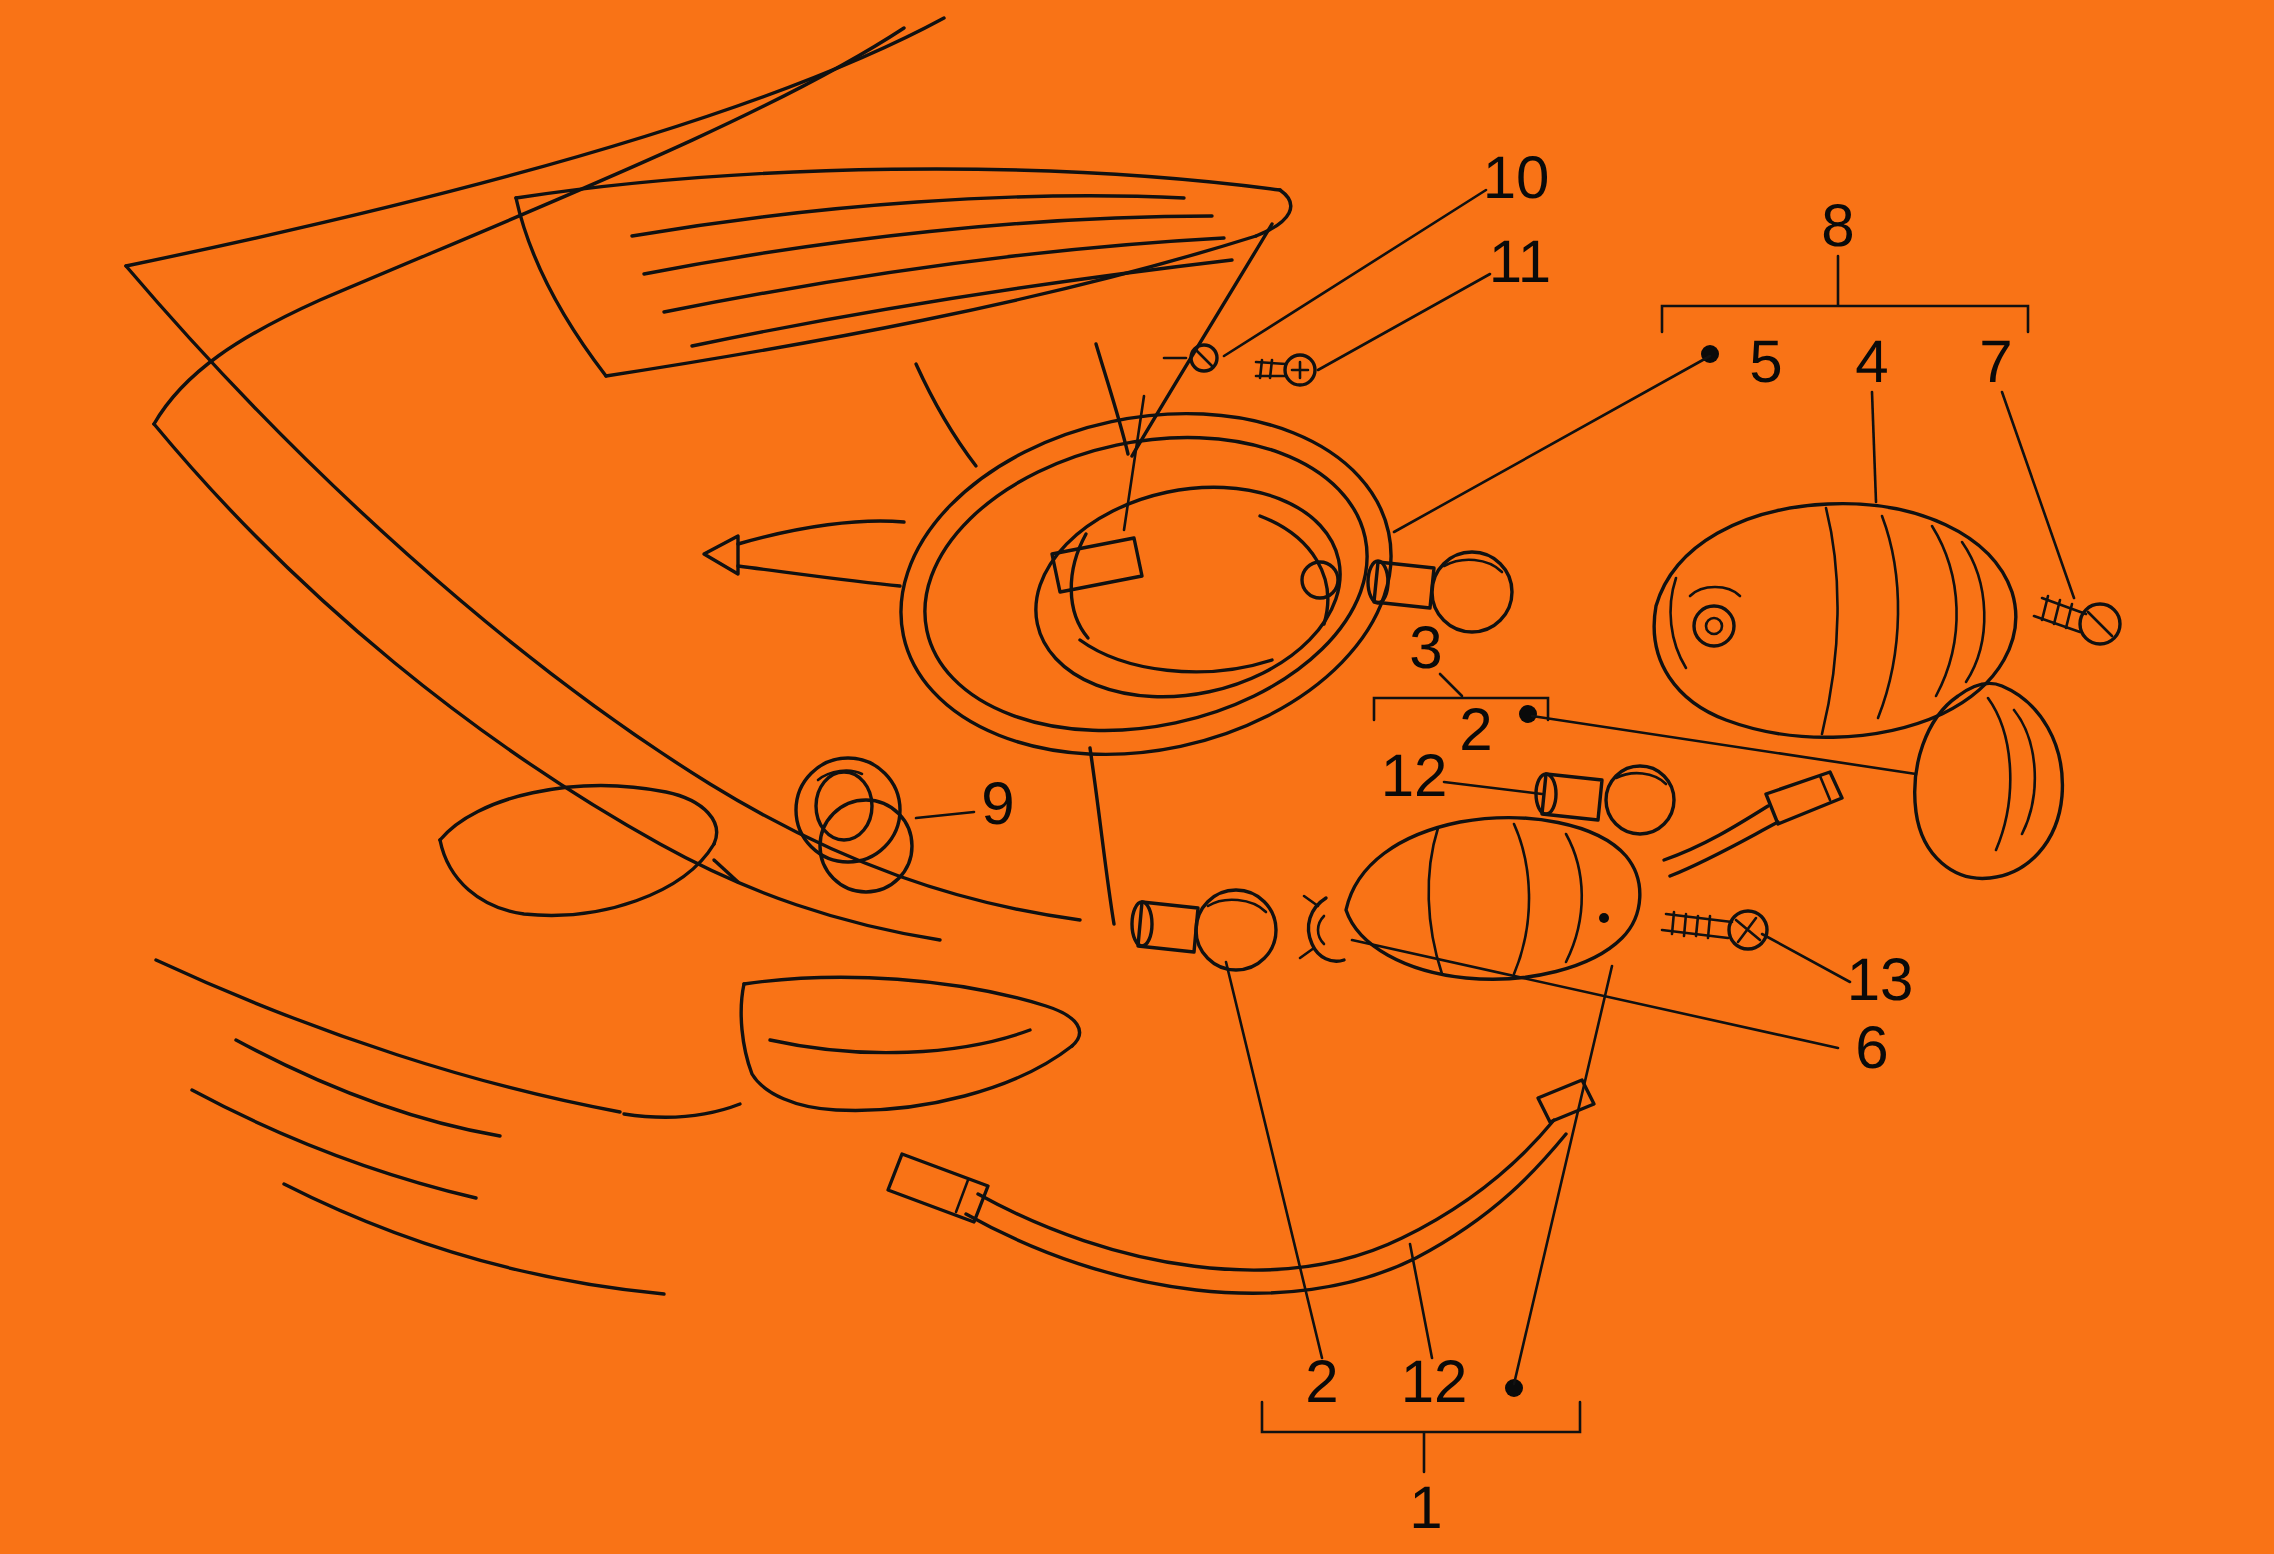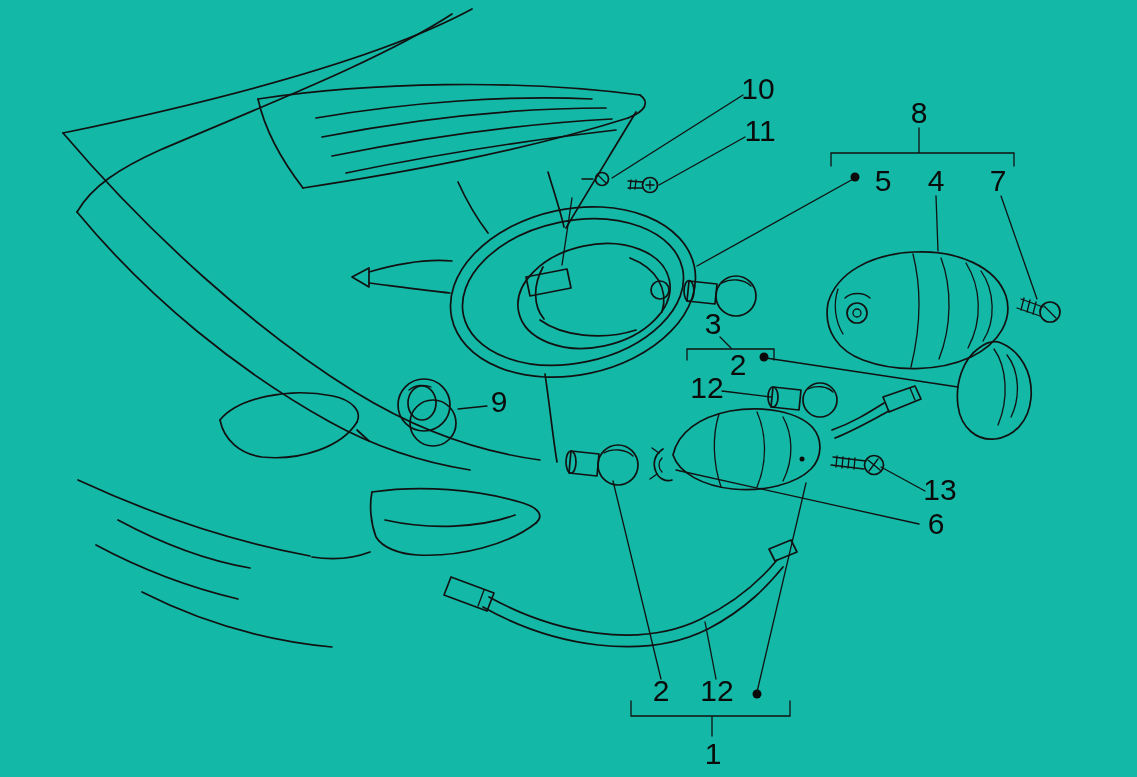--- a/index.html
+++ b/index.html
@@ -4,21 +4,21 @@
 <style>
   html, body {
     margin: 0;
     padding: 0;
     background: #ffffff;
   }
   .stage {
     position: relative;
     width: 1137px;
     height: 777px;
-    background: #14b8a6;
+    background: #f97316;
     overflow: hidden;
     font-family: "Liberation Sans", sans-serif;
   }
   svg { display: block; }
   .ln {
     fill: none;
     stroke: #111111;
     stroke-width: 1.7;
     stroke-linecap: round;
     stroke-linejoin: round;

